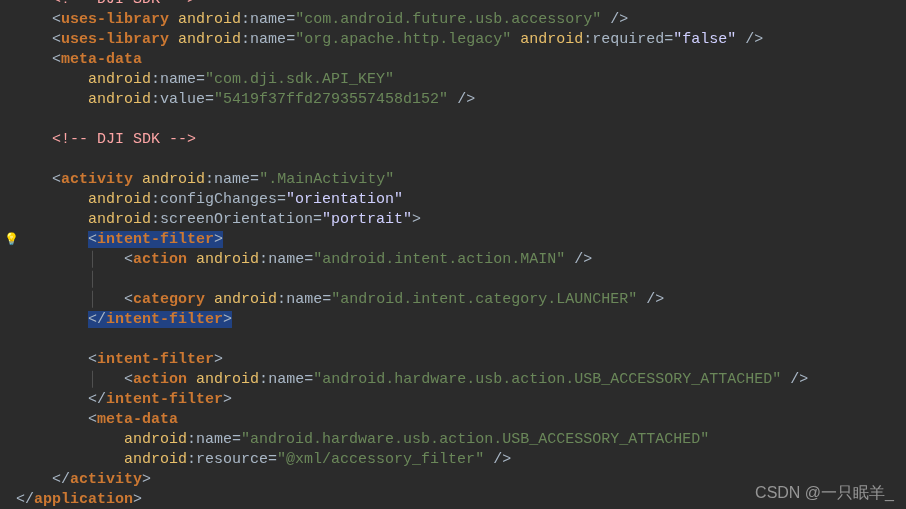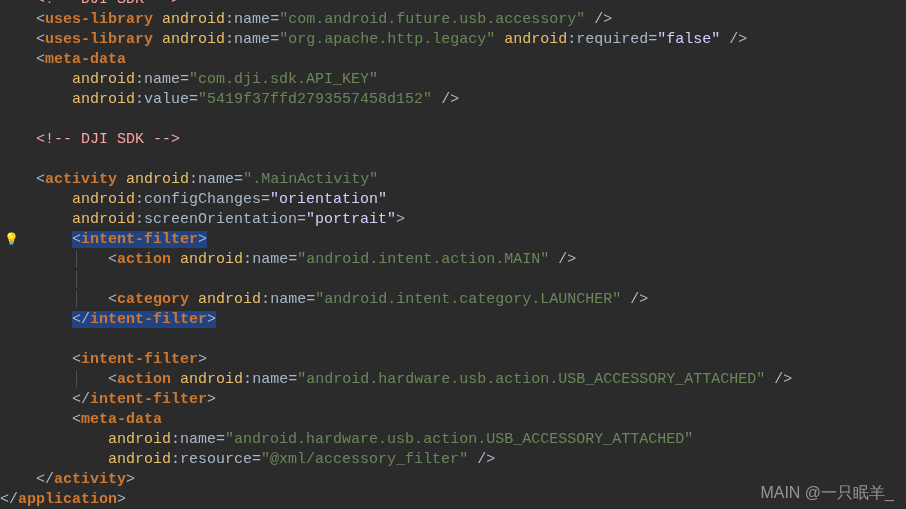--- a/index.html
+++ b/index.html
@@ -26,21 +26,21 @@
     left: 4px;
     top: 230px;
     font-size: 12px;
   }
   .code {
     position: absolute;
     left: 0px;
     top: -10px;
     color: #a9b7c6;
   }
-  .line { display: block; height: 20px; padding-left: 0px; }
+  .line { display: block; height: 20px; padding-left: 16px; }
   .c-comment { color: #fca5a5; }
   .c-tag     { color: #cc7832; font-weight: bold; }
   .c-ns      { color: #e8bf6a; }
   .c-attr    { color: #a9b7c6; }   
   .c-str     { color: #6a8759; }
   .c-strLit  { color: #d0d0ff; }   
   .c-punc    { color: #a9b7c6; }
   .hl        { background: #214283; }
   .guide     { color: #505050; }
   .watermark {
@@ -58,16 +58,16 @@
 <body>
 
 
 
 <div class="gutter">
   <span class="bulb">💡</span>
 </div>
 
 <div class="code" id="code"><span class="line"><span class="c-comment">    &lt;!-- DJI SDK --&gt;</span></span><span class="line">    <span class="c-punc">&lt;</span><span class="c-tag">uses-library</span> <span class="c-ns">android</span><span class="c-punc">:</span><span class="c-attr">name</span><span class="c-punc">=</span><span class="c-str">"com.android.future.usb.accessory"</span><span class="c-punc"> /&gt;</span></span><span class="line">    <span class="c-punc">&lt;</span><span class="c-tag">uses-library</span> <span class="c-ns">android</span><span class="c-punc">:</span><span class="c-attr">name</span><span class="c-punc">=</span><span class="c-str">"org.apache.http.legacy"</span> <span class="c-ns">android</span><span class="c-punc">:</span><span class="c-attr">required</span><span class="c-punc">=</span><span class="c-str"><span class="c-strLit">"false"</span></span><span class="c-punc"> /&gt;</span></span><span class="line">    <span class="c-punc">&lt;</span><span class="c-tag">meta-data</span></span><span class="line">        <span class="c-ns">android</span><span class="c-punc">:</span><span class="c-attr">name</span><span class="c-punc">=</span><span class="c-str">"com.dji.sdk.API_KEY"</span></span><span class="line">        <span class="c-ns">android</span><span class="c-punc">:</span><span class="c-attr">value</span><span class="c-punc">=</span><span class="c-str">"5419f37ffd2793557458d152"</span><span class="c-punc"> /&gt;</span></span><span class="line"></span><span class="line"><span class="c-comment">    &lt;!-- DJI SDK --&gt;</span></span><span class="line"></span><span class="line">    <span class="c-punc">&lt;</span><span class="c-tag">activity</span> <span class="c-ns">android</span><span class="c-punc">:</span><span class="c-attr">name</span><span class="c-punc">=</span><span class="c-str">".MainActivity"</span></span><span class="line">        <span class="c-ns">android</span><span class="c-punc">:</span><span class="c-attr">configChanges</span><span class="c-punc">=</span><span class="c-str"><span class="c-strLit">"orientation"</span></span></span><span class="line">        <span class="c-ns">android</span><span class="c-punc">:</span><span class="c-attr">screenOrientation</span><span class="c-punc">=</span><span class="c-str"><span class="c-strLit">"portrait"</span></span><span class="c-punc">&gt;</span></span><span class="line">        <span class="hl"><span class="c-punc">&lt;</span><span class="c-tag">intent-filter</span><span class="c-punc">&gt;</span></span></span><span class="line">        <span class="guide">│</span>   <span class="c-punc">&lt;</span><span class="c-tag">action</span> <span class="c-ns">android</span><span class="c-punc">:</span><span class="c-attr">name</span><span class="c-punc">=</span><span class="c-str">"android.intent.action.MAIN"</span><span class="c-punc"> /&gt;</span></span><span class="line">        <span class="guide">│</span></span><span class="line">        <span class="guide">│</span>   <span class="c-punc">&lt;</span><span class="c-tag">category</span> <span class="c-ns">android</span><span class="c-punc">:</span><span class="c-attr">name</span><span class="c-punc">=</span><span class="c-str">"android.intent.category.LAUNCHER"</span><span class="c-punc"> /&gt;</span></span><span class="line">        <span class="hl"><span class="c-punc">&lt;/</span><span class="c-tag">intent-filter</span><span class="c-punc">&gt;</span></span></span><span class="line"></span><span class="line">        <span class="c-punc">&lt;</span><span class="c-tag">intent-filter</span><span class="c-punc">&gt;</span></span><span class="line">        <span class="guide">│</span>   <span class="c-punc">&lt;</span><span class="c-tag">action</span> <span class="c-ns">android</span><span class="c-punc">:</span><span class="c-attr">name</span><span class="c-punc">=</span><span class="c-str">"android.hardware.usb.action.USB_ACCESSORY_ATTACHED"</span><span class="c-punc"> /&gt;</span></span><span class="line">        <span class="c-punc">&lt;/</span><span class="c-tag">intent-filter</span><span class="c-punc">&gt;</span></span><span class="line">        <span class="c-punc">&lt;</span><span class="c-tag">meta-data</span></span><span class="line">            <span class="c-ns">android</span><span class="c-punc">:</span><span class="c-attr">name</span><span class="c-punc">=</span><span class="c-str">"android.hardware.usb.action.USB_ACCESSORY_ATTACHED"</span></span><span class="line">            <span class="c-ns">android</span><span class="c-punc">:</span><span class="c-attr">resource</span><span class="c-punc">=</span><span class="c-str">"@xml/accessory_filter"</span><span class="c-punc"> /&gt;</span></span><span class="line">    <span class="c-punc">&lt;/</span><span class="c-tag">activity</span><span class="c-punc">&gt;</span></span><span class="line"><span class="c-punc">&lt;/</span><span class="c-tag">application</span><span class="c-punc">&gt;</span></span></div>
 
-<div class="watermark">MAIN @一只眠羊_</div>
+<div class="watermark">CSDN @一只眠羊_</div>
 
 
 
 
 </body></html>

